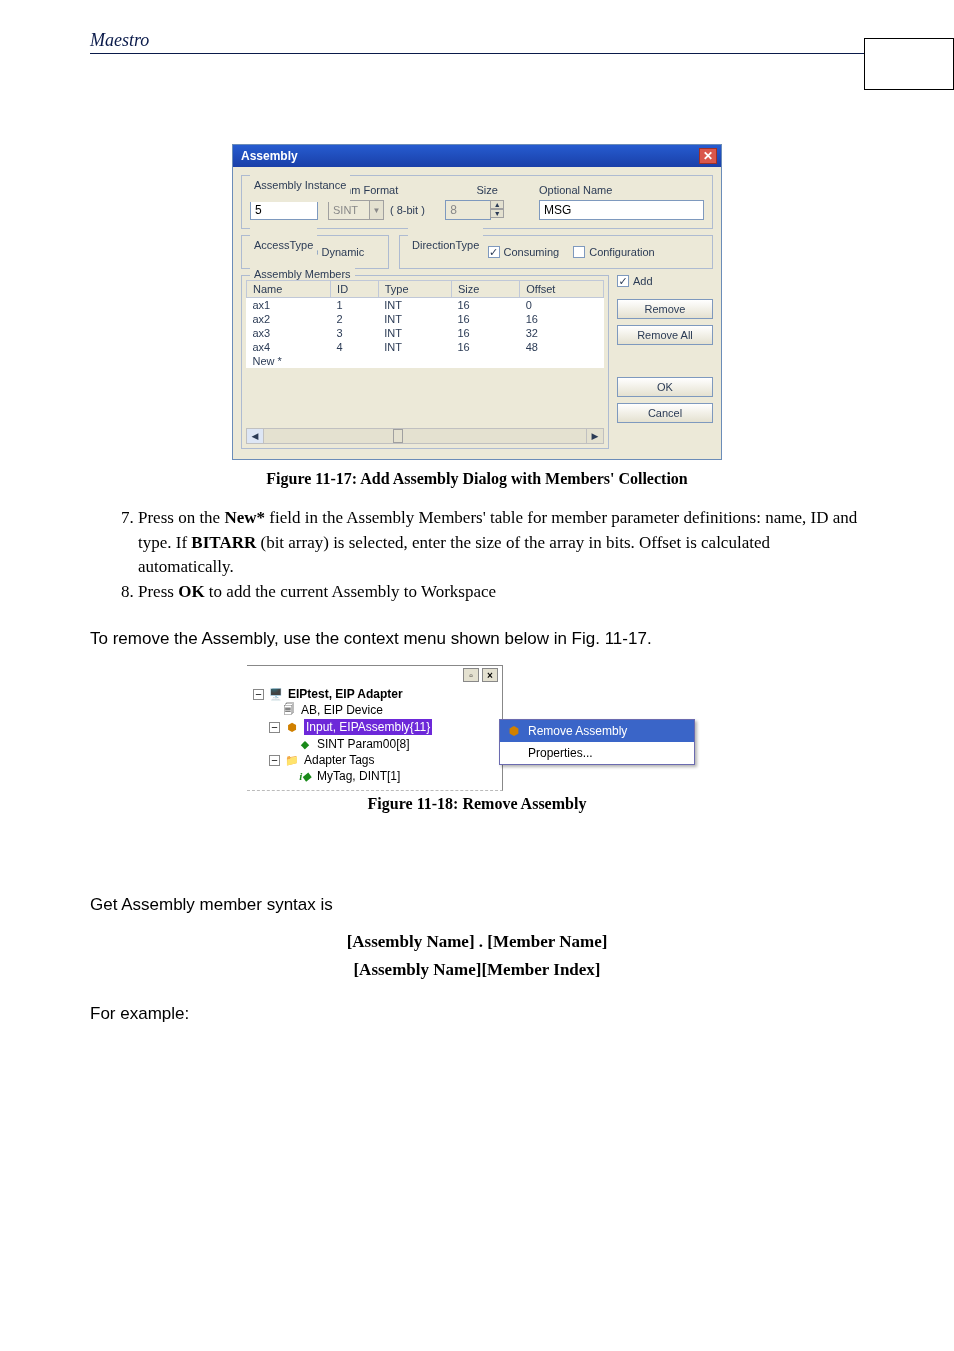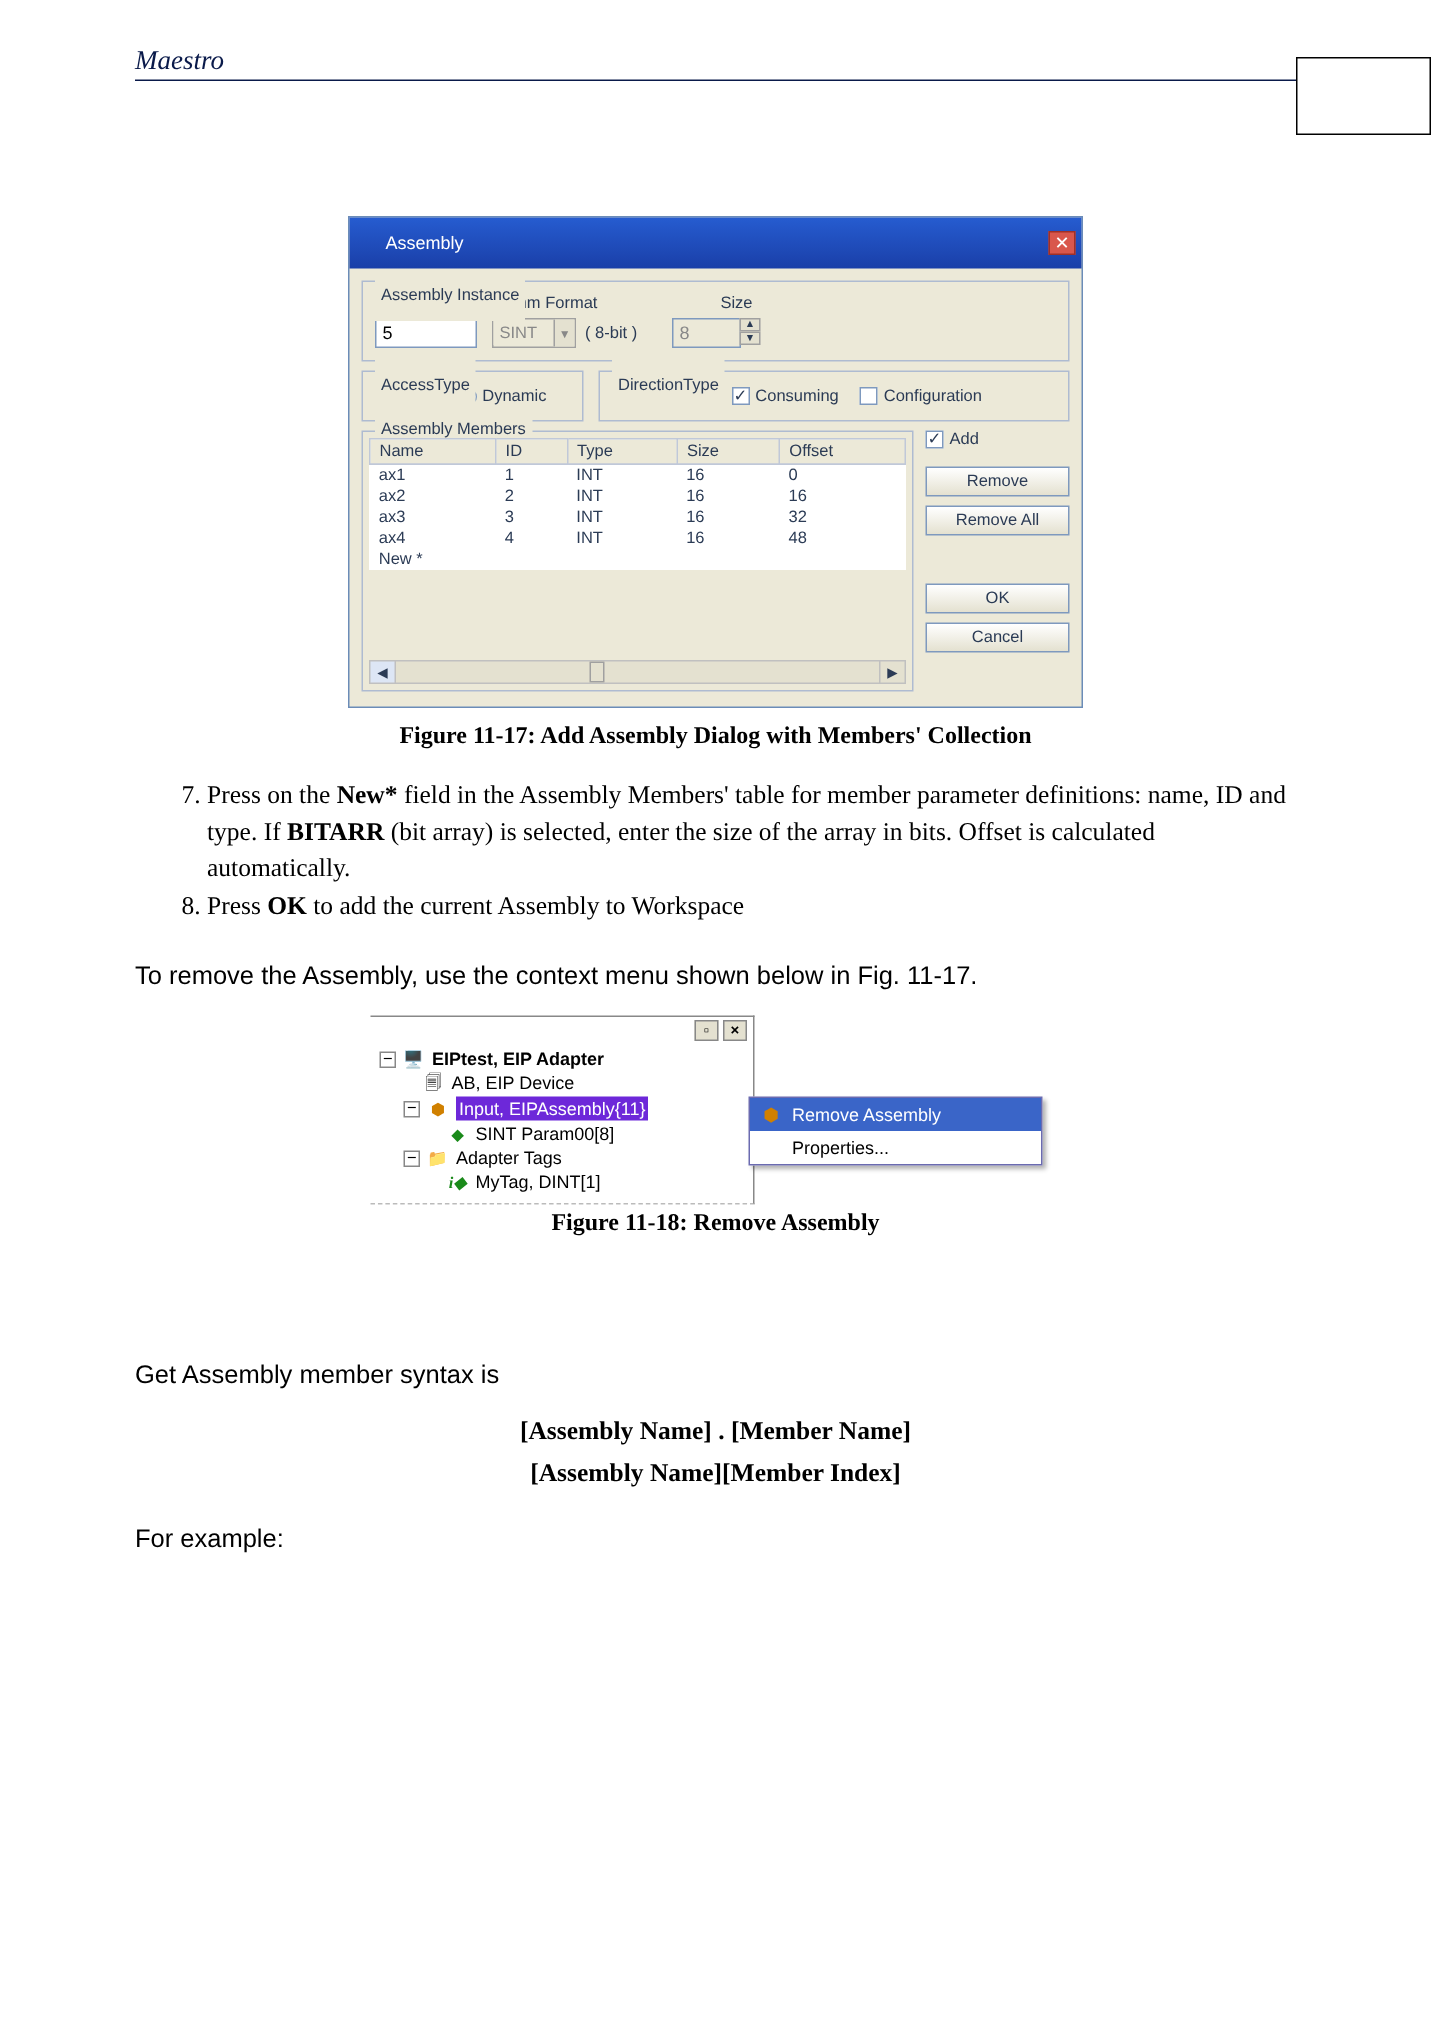--- a/index.html
+++ b/index.html
@@ -55,23 +55,23 @@
     font-family: Tahoma, Arial, sans-serif;
     font-size: 12px;
     color: #2b3b55;
   }
   .title-bar {
     display: flex;
     justify-content: space-between;
     align-items: center;
     background: linear-gradient(to bottom, #265cd0, #1a3fa8);
     color: #fff;
-    height: 34px;
-    padding: 0 4px 0 24px;
-    font-weight: normal;
+    height: 22px;
+    padding: 0 4px 0 8px;
+    font-weight: bold;
   }
   .close-btn {
     width: 18px;
     height: 16px;
     background: #d9574c;
     border: 1px solid #a03026;
     display: flex;
     align-items: center;
     justify-content: center;
     color: #fff;
@@ -247,20 +247,24 @@
           </div>
           <div class="col" style="width:86px;">
             <span class="label" style="text-align:center">Size</span>
             <div style="display:flex;">
               <input class="textbox disabled" style="width: 46px;" disabled="" value="8">
               <div class="spinner">
                 <div>▲</div>
                 <div>▼</div>
               </div>
             </div>
+          </div>
+          <div class="col" style="flex:1;">
+            <span class="label">Optional Name</span>
+            <input class="textbox" value="MSG" style="">
           </div>
         </div>
       </div>
 
       <div class="two-grp">
         <div class="grp" style="flex:0 0 148px;">
           <div class="grp-title">AccessType</div>
           <label class="radio">
               <span class="r-circ">
                 <span class="r-dot"></span>

